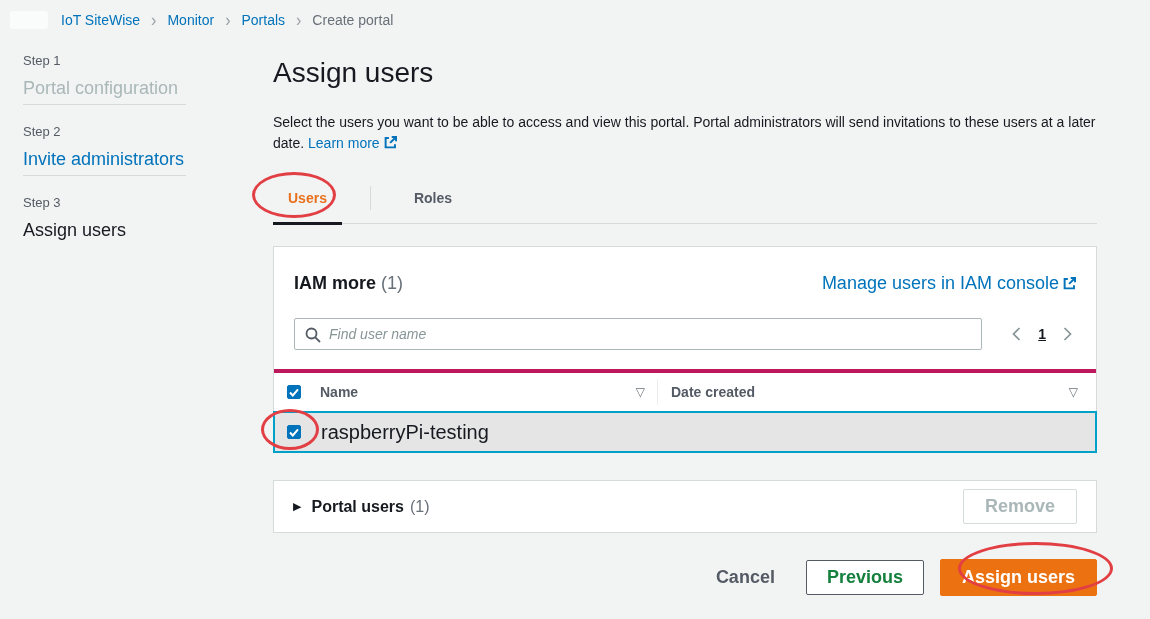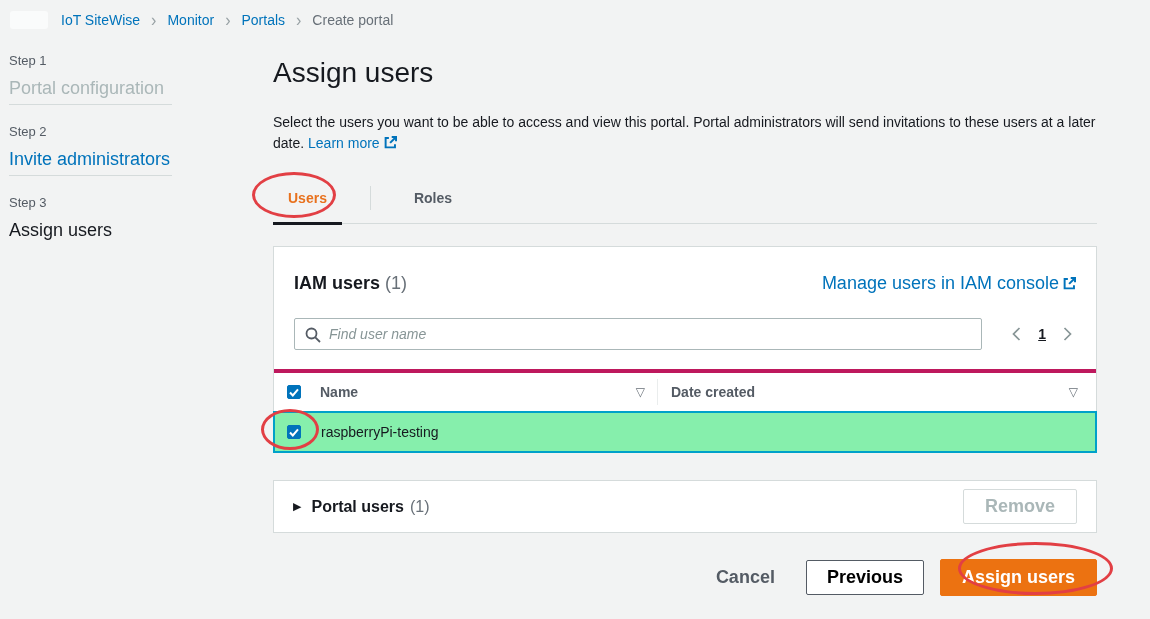--- a/index.html
+++ b/index.html
@@ -14,21 +14,21 @@
 
   
   .breadcrumb { position: absolute; top: 11px; left: 10px; display: flex; align-items: center; font-size: 14px; }
   .redacted { width: 38px; height: 18px; background: #fafbfb; border-radius: 3px; margin-right: 8px; }
   .crumb { margin: 0 5px; }
   .crumb.link { color: #0073bb; cursor: pointer; text-decoration: none; }
   .crumb.current { color: #687078; }
   .crumb-sep { color: #99a2a5; font-size: 16px; margin: 0 6px; transform: scaleY(1.2); display: inline-block; }
 
   
-  .sidebar { position: absolute; left: 9px; top: 53px; width: 163px; }
+  .sidebar { position: absolute; left: 23px; top: 53px; width: 163px; }
   .step-num { font-size: 13px; color: #545b64; line-height: 15px; }
   .step-name { font-size: 18px; line-height: 16px; margin-top: 12px; }
   .step-name.visited { color: #aab7b8; }
   .step-name.linked { color: #0073bb; cursor: pointer; }
   .step-name.current { color: #16191f; }
   .sidebar hr { border: none; border-top: 1px solid #d5dbdb; margin: 8px 0 19px; }
 
   
   .main { position: absolute; left: 273px; top: 50px; width: 824px; }
   h1.page-title { font-size: 28px; line-height: 34px; font-weight: 500; margin: 6px 0 0; color: #16191f; }
@@ -63,35 +63,35 @@
 
   .table-header { display: flex; align-items: center; height: 42px; border-top: 4px solid #be185d; font-size: 14px; font-weight: 700; color: #545b64; }
   .cell-cb { flex: 0 0 46px; padding-left: 13px; display: flex; align-items: center; }
   .cell-name { flex: 0 0 337px; display: flex; justify-content: space-between; align-items: center; padding-right: 12px; }
   .col-divider { width: 1px; height: 26px; background: #eaeded; }
   .cell-date { flex: 1; display: flex; justify-content: space-between; align-items: center; padding-left: 13px; padding-right: 18px; }
   .sort-icon { font-size: 12px; color: #687078; font-weight: 400; cursor: pointer; }
 
   .checkbox { width: 14px; height: 14px; background: #0073bb; border: 1px solid #0073bb; border-radius: 2px; display: flex; align-items: center; justify-content: center; cursor: pointer; }
 
-  .data-row { display: flex; align-items: center; height: 42px; background: #86efac; border: 2px solid #00a1c9; margin: 0 -1px -1px; font-size: 14px; color: #16191f; cursor: pointer; }
+  .data-row { display: flex; align-items: center; height: 42px; background: #e5e5e5; border: 2px solid #00a1c9; margin: 0 -1px -1px; font-size: 20px; color: #16191f; cursor: pointer; }
   .data-row .cell-cb { padding-left: 12px; }
   .data-row .cell-name { font-weight: 400; }
 
   .card-portal { margin-top: 27px; height: 53px; display: flex; align-items: center; justify-content: space-between; padding: 0 19px; }
   .portal-left { display: flex; align-items: center; }
   .caret { font-size: 11px; color: #16191f; margin-right: 10px; cursor: pointer; }
   .portal-title { font-size: 16px; font-weight: 700; color: #16191f; }
   .portal-count { font-size: 16px; color: #687078; margin-left: 6px; }
   .btn { font-family: "Liberation Sans", sans-serif; font-size: 18px; font-weight: 700; border-radius: 2px; cursor: pointer; }
   .btn-disabled { background: #fff; border: 1px solid #d5dbdb; color: #aab7b8; padding: 6px 21px; cursor: not-allowed; }
 
   .footer { margin-top: 26px; display: flex; justify-content: flex-end; align-items: center; }
   .btn-link { background: none; border: none; color: #545b64; padding: 7px 0; margin-right: 31px; }
-  .btn-normal { background: #fff; border: 1px solid #545b64; color: #000000; padding: 6px 20px; margin-right: 16px; }
+  .btn-normal { background: #fff; border: 1px solid #545b64; color: #15803d; padding: 6px 20px; margin-right: 16px; }
   .btn-primary { background: #ec7211; border: 1px solid #ec7211; color: #fff; padding: 7px 21px; }
 
   
   .annot { position: absolute; border: 3px solid #e23f44; border-radius: 50%; pointer-events: none; z-index: 6; }
   .annot-tab { left: 252px; top: 172px; width: 84px; height: 46px; }
   .annot-checkbox { left: 261px; top: 409px; width: 58px; height: 41px; }
   .annot-submit { left: 958px; top: 542px; width: 155px; height: 53px; }
 </style>
 </head>
 <body>
@@ -140,21 +140,21 @@
 
     <div class="tabs">
       <div class="tab active">Users</div>
       <div class="tab-divider"></div>
       <div class="tab inactive">Roles</div>
     </div>
 
     <section class="card card-users">
       <div class="card-header">
         <div>
-          <span class="card-title">IAM users</span><span class="card-count">(1)</span>
+          <span class="card-title">IAM more</span><span class="card-count">(1)</span>
         </div>
         <a class="link manage-link"><span>Manage users in IAM console</span><svg class="ext-icon" width="13" height="13" viewBox="0 0 16 16" fill="none" stroke="#0073bb" stroke-width="2.4">
               <polyline points="6,2.5 2,2.5 2,14 13.5,14 13.5,10"></polyline>
               <polyline points="9.5,1.2 14.8,1.2 14.8,6.5"></polyline>
               <line x1="14.2" y1="1.8" x2="7.5" y2="8.5"></line>
             </svg></a>
       </div>
 
       <div class="search-row">
         <div class="search-box">

